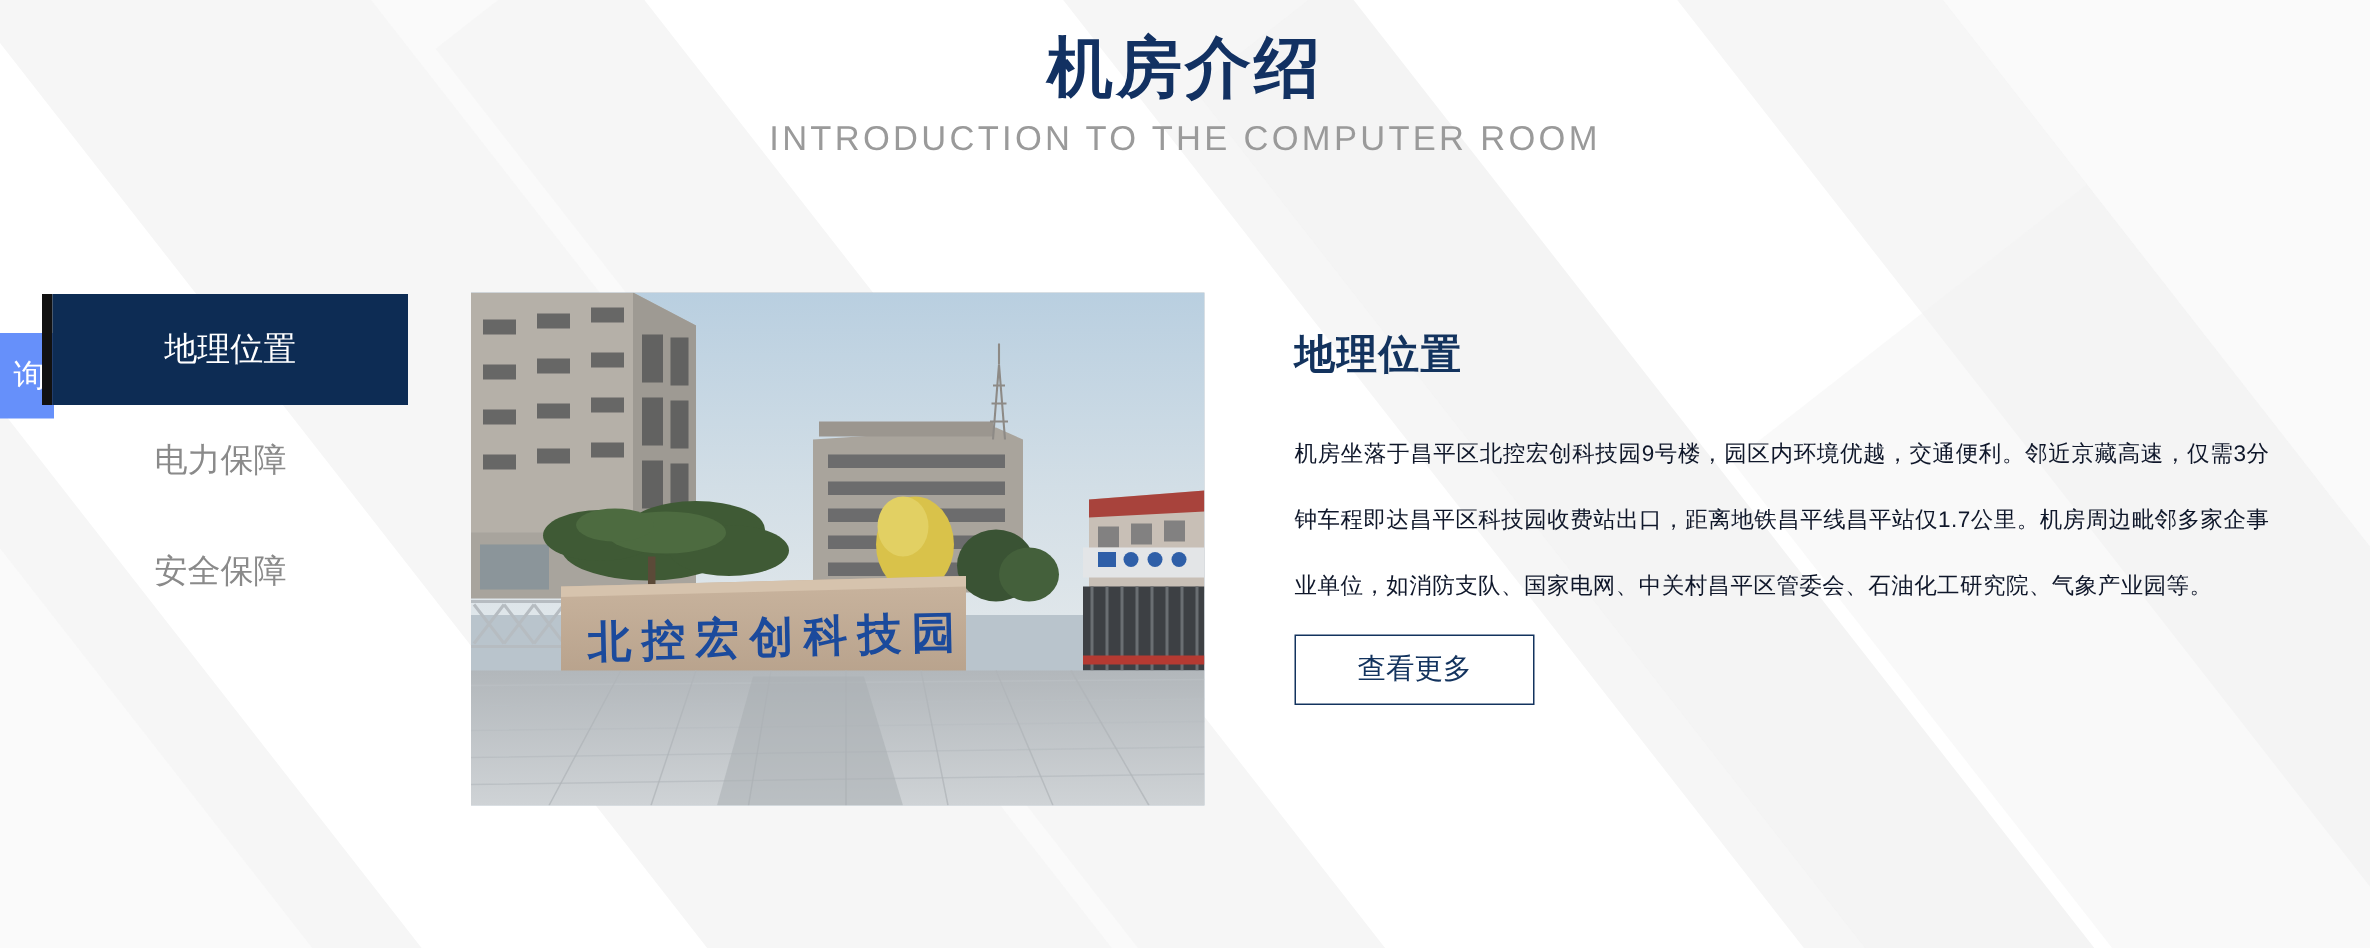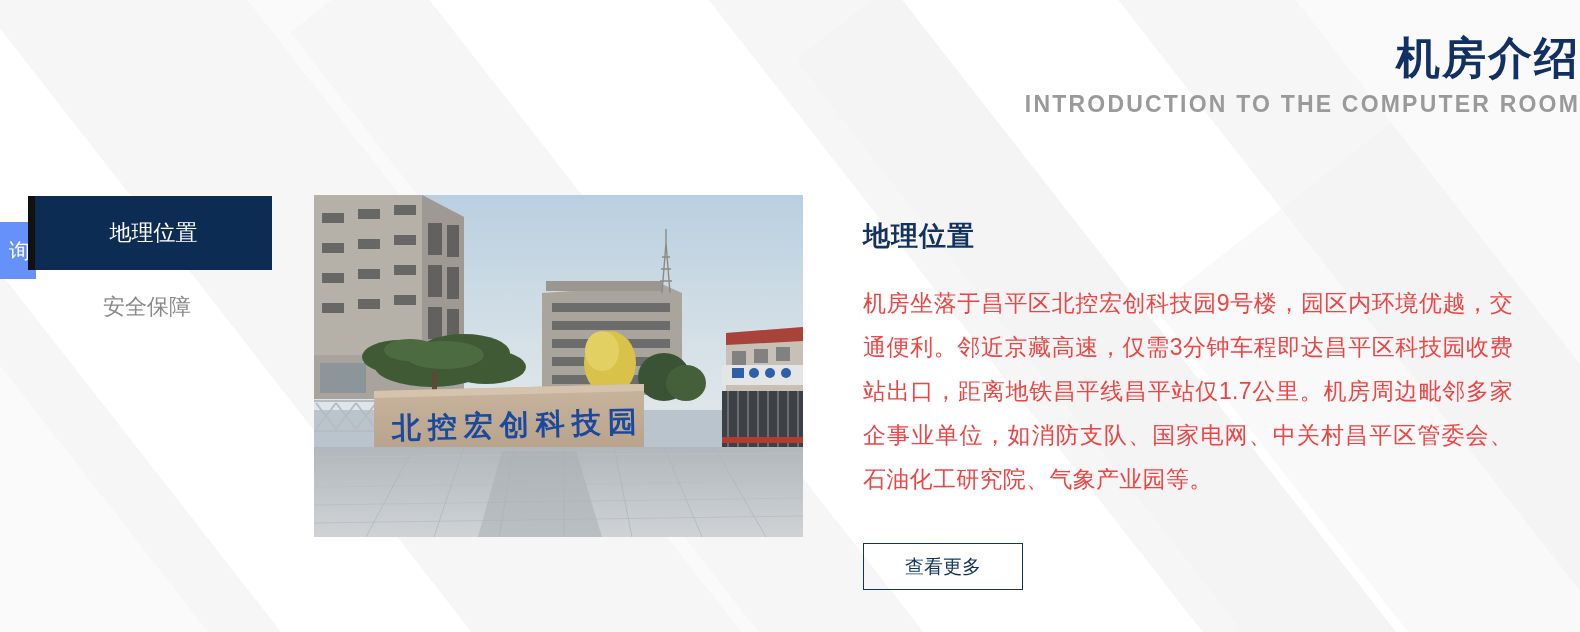--- a/index.html
+++ b/index.html
@@ -19,35 +19,35 @@
     transform-origin:center;
   }
   #bg-watermark .shade {
     position:absolute;
     background:#f2f2f2;
     transform:rotate(-38deg);
     transform-origin:center;
   }
 
   
-  #page-header { position:absolute; top:12px; left:0; width:1580px; text-align:right; }
+  #page-header { position:absolute; top:0; left:0; width:1580px; text-align:center; }
   #main-title {
     margin-top:18px;
     font-size:44px;
     font-weight:bold;
     color:#123162;
     letter-spacing:2px;
     line-height:1.25;
   }
   #sub-title {
     margin-top:6px;
     font-size:23px;
     color:#9a9a9a;
     letter-spacing:2.2px;
-    font-weight:700;
+    font-weight:400;
   }
 
   
   #side-tab {
     position:absolute;
     left:-16px; top:222px;
     width:52px; height:57px;
     background:#6690fa;
     color:#ffffff;
     font-size:21px;
@@ -94,28 +94,28 @@
   
   #content { position:absolute; left:863px; top:218px; width:650px; }
   #content-heading {
     font-size:27px;
     font-weight:bold;
     color:#13335e;
     letter-spacing:1px;
   }
   #content-body {
     margin-top:27px;
-    font-size:23px;
+    font-size:15px;
     line-height:44px;
-    color:#ef4444;
+    color:#0f172a;
     text-align:justify;
     letter-spacing:0.3px;
   }
   #more-button {
-    margin-top:42px;
+    margin-top:10px;
     display:inline-block;
     width:160px; height:47px;
     line-height:45px;
     text-align:center;
     border:1px solid #13335e;
     color:#13335e;
     font-size:19px;
     background:transparent;
     cursor:pointer;
     font-family:"Liberation Sans","DejaVu Sans",sans-serif;
@@ -140,20 +140,23 @@
 </div>
 
 <div id="side-tab">
   <span>询</span>
 </div>
 
 <div id="active-left-bar"></div>
 <nav id="sidebar">
   <div class="nav-item active">
     <span>地理位置</span>
+  </div>
+  <div class="nav-item">
+    <span>电力保障</span>
   </div>
   <div class="nav-item">
     <span>安全保障</span>
   </div>
 </nav>
 
 <div id="photo-frame">
   <svg viewBox="0 0 489 342" xmlns="http://www.w3.org/2000/svg">
     <defs>
       <linearGradient id="sky" x1="0" y1="0" x2="0" y2="1">

